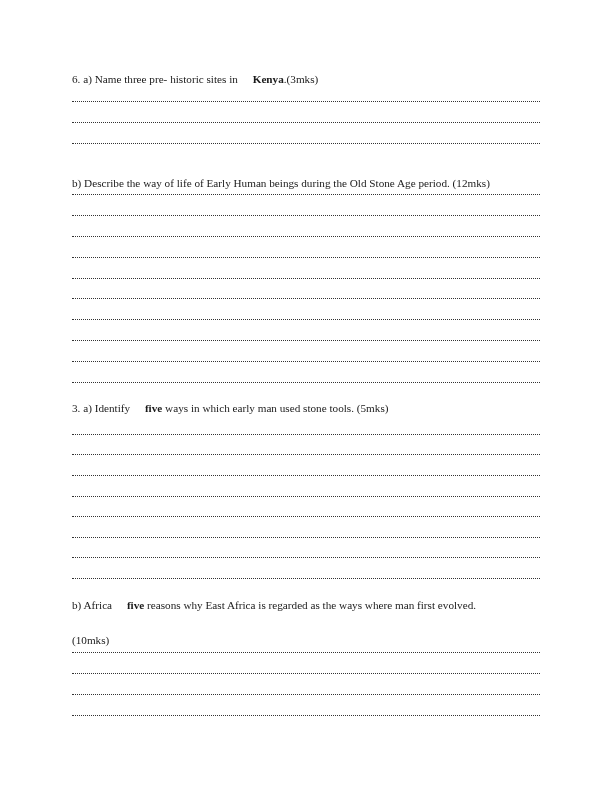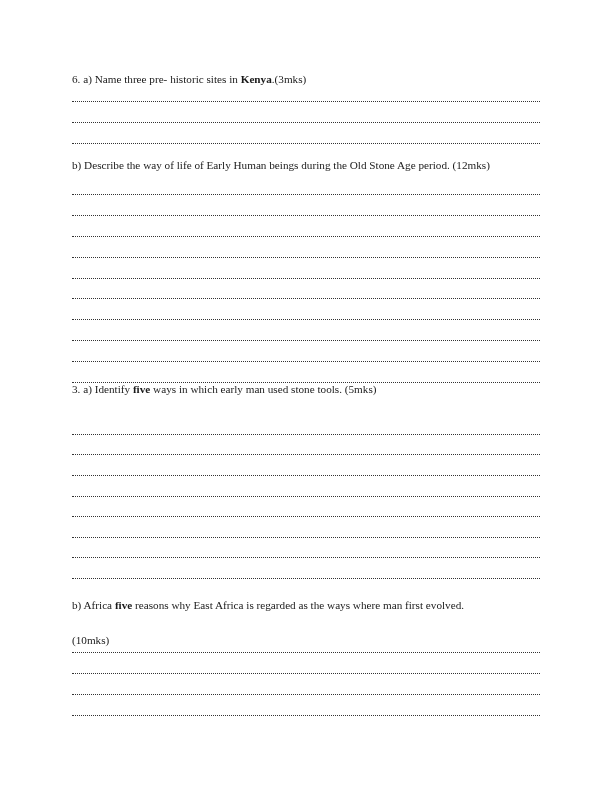--- a/index.html
+++ b/index.html
@@ -1,48 +1,48 @@
 <!DOCTYPE html>
 <html><head>
   <meta charset="utf-8">
   <style>
     html, body { margin: 0; padding: 0; background: #ffffff; }
     body { width: 612px; height: 792px; position: relative; overflow: hidden;
       font-family: "Liberation Serif", "DejaVu Serif", serif; color: #1a1a1a; }
     .q { position: absolute; left: 72px; font-size: 11.2px; line-height: 14px; white-space: nowrap; }
-    .q b { font-weight: bold; }
+    .q b { font-weight: bold; margin-left: 12px; }
     .line { position: absolute; left: 72px; width: 468px; height: 0;
       border-bottom: 1px dotted #333; }
   </style>
 </head>
 <body>
 
 <div>
   <div class="q" style="top:72px">
     <span>6. a) Name three pre- historic sites in </span><b>Kenya</b><span>.(3mks)</span>
   </div>
   <div class="line" style="top:101px"></div>
   <div class="line" style="top:122px"></div>
   <div class="line" style="top:143px"></div>
 
-  <div class="q" style="top:158px">
+  <div class="q" style="top:176px">
     <span>b) Describe the way of life of Early Human beings during the Old Stone Age period. (12mks)</span>
   </div>
   <div class="line" style="top:194px"></div>
   <div class="line" style="top:215px"></div>
   <div class="line" style="top:236px"></div>
   <div class="line" style="top:257px"></div>
   <div class="line" style="top:278px"></div>
   <div class="line" style="top:298px"></div>
   <div class="line" style="top:319px"></div>
   <div class="line" style="top:340px"></div>
   <div class="line" style="top:361px"></div>
   <div class="line" style="top:382px"></div>
 
-  <div class="q" style="top:382px">
+  <div class="q" style="top:401px">
     <span>3. a) Identify </span><b>five</b><span> ways in which early man used stone tools. (5mks)</span>
   </div>
   <div class="line" style="top:434px"></div>
   <div class="line" style="top:454px"></div>
   <div class="line" style="top:475px"></div>
   <div class="line" style="top:496px"></div>
   <div class="line" style="top:516px"></div>
   <div class="line" style="top:537px"></div>
   <div class="line" style="top:557px"></div>
   <div class="line" style="top:578px"></div>

